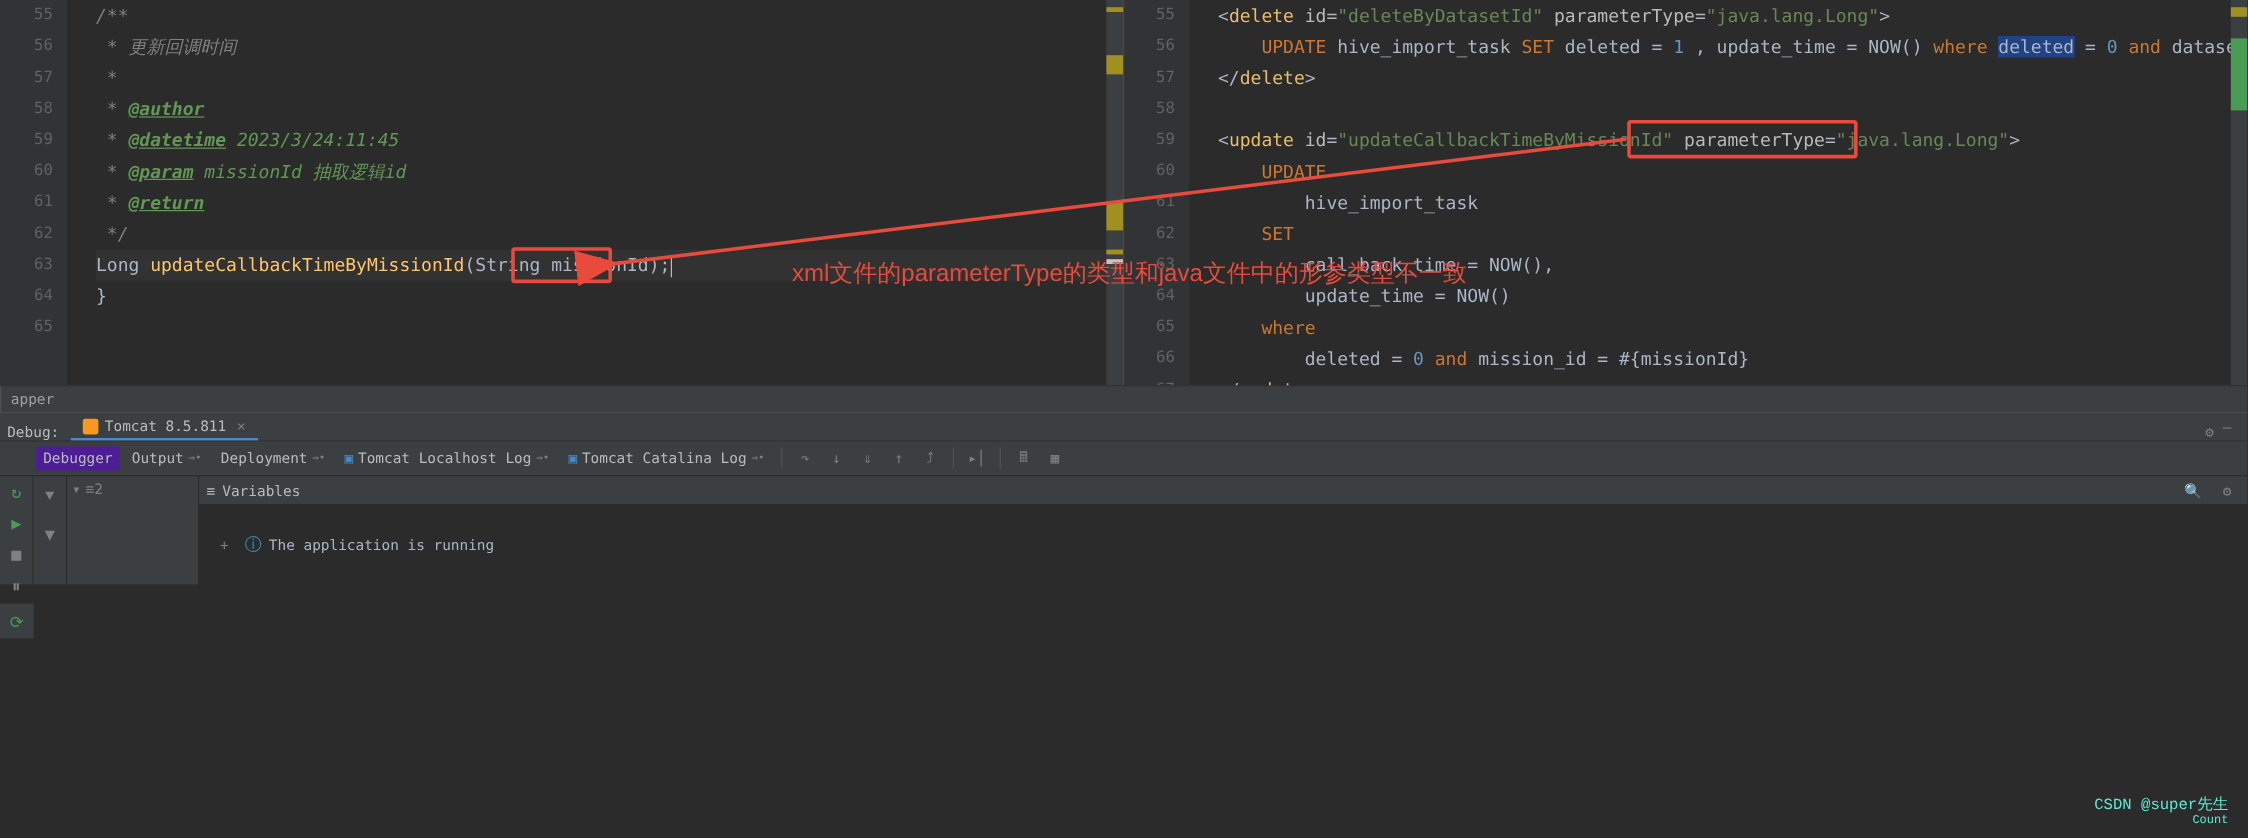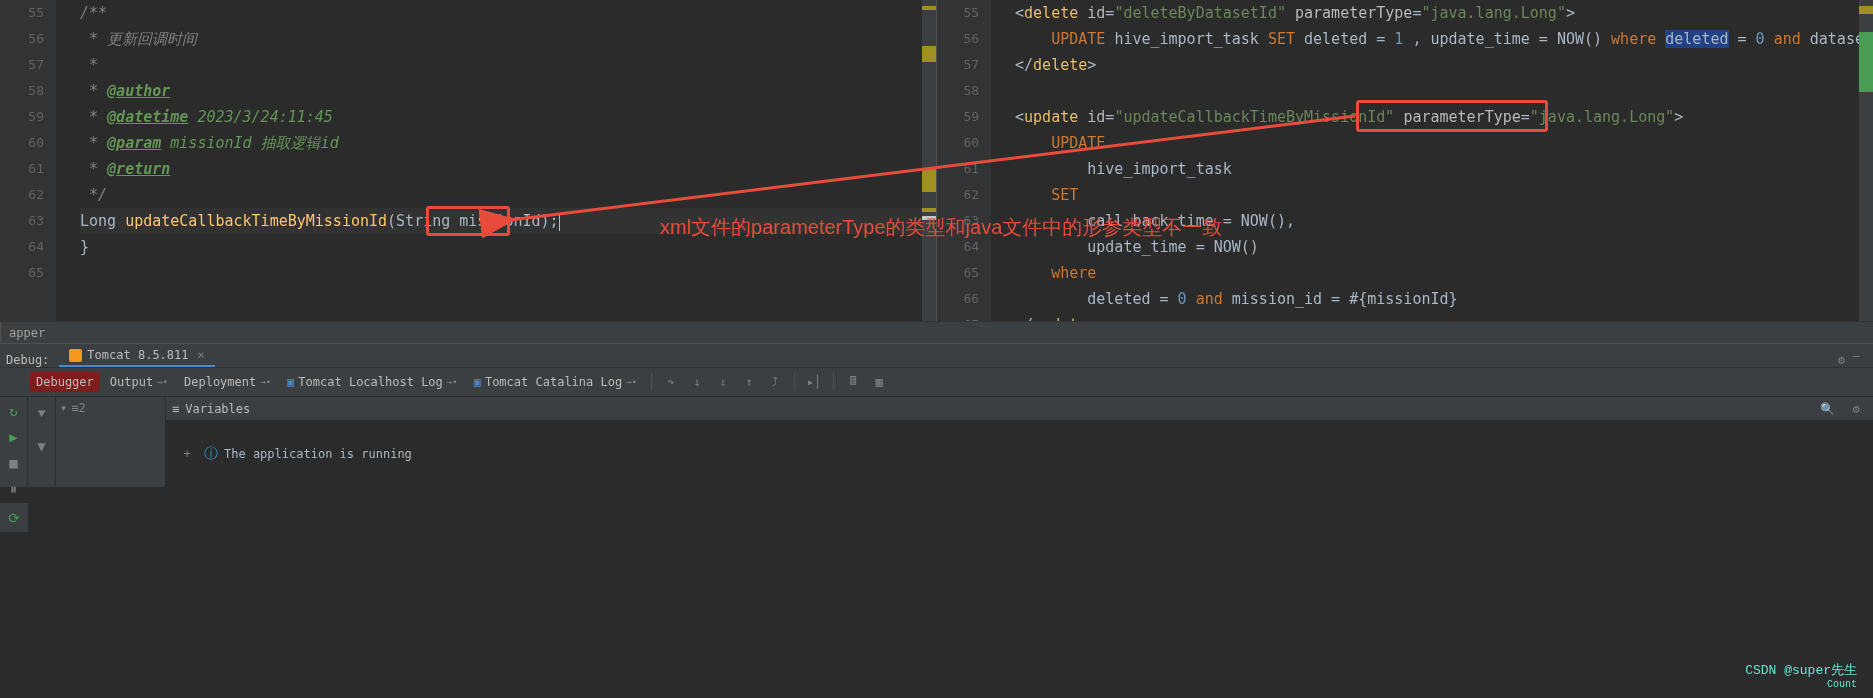--- a/index.html
+++ b/index.html
@@ -31,21 +31,21 @@
 .breadcrumb { height:22px; background:#3c3f41; border-top:1px solid #323232; display:flex; align-items:center; padding:0 8px; font-size:12px; color:#a0a0a0; }
 .breadcrumb .sep { margin:0 4px; color:#606366; }
 .tabbar { height:25px; background:#3c3f41; border-top:1px solid #515151; border-bottom:1px solid #323232; display:flex; align-items:flex-end; padding:0 6px; font-size:12px; }
 .tabbar .label { color:#bbb; margin-right:10px; }
 .tabbar .tab { padding:3px 10px; border-bottom:2px solid #4a88c7; display:flex; align-items:center; gap:5px; color:#bbb; }
 .tabbar .tomcat-icon { width:13px; height:13px; background:#f89820; border-radius:2px; }
 .tabbar .close { margin-left:4px; color:#808080; cursor:pointer; }
 .gear { margin-left:auto; color:#808080; cursor:pointer; }
 .toolbar-row { height:29px; background:#3c3f41; border-bottom:1px solid #2b2b2b; display:flex; align-items:center; padding:0 6px; font-size:12px; gap:4px; }
 .tbtn { padding:3px 6px; color:#bbb; cursor:pointer; display:flex; align-items:center; gap:4px; border-radius:3px; }
-.tbtn.active { background:#7f1d1d; }
+.tbtn.active { background:#4c1d95; }
 .tbtn .arrow { font-size:9px; color:#808080; }
 .icon-btn { width:22px; height:22px; display:flex; align-items:center; justify-content:center; color:#808080; cursor:pointer; }
 .divider { width:1px; height:18px; background:#515151; margin:0 4px; }
 .side-toolbar { position:absolute; left:0; width:28px; background:#3c3f41; display:flex; flex-direction:column; align-items:center; padding-top:4px; gap:6px; }
 .debug-toolbar { width:28px; background:#3c3f41; display:flex; flex-direction:column; align-items:center; padding-top:6px; gap:10px; border-right:1px solid #2b2b2b; }
 .frames { width:110px; background:#3c3f41; border-right:1px solid #2b2b2b; padding:4px; font-size:12px; color:#808080; }
 .vars-area { flex:1; display:flex; flex-direction:column; }
 .vars-header { height:24px; background:#3c3f41; border-bottom:1px solid #2b2b2b; display:flex; align-items:center; padding:0 6px; font-size:12px; color:#bbb; gap:6px; }
 .vars-body { flex:1; padding:6px 10px; display:flex; align-items:center; gap:6px; font-size:12px; background:#2b2b2b; }
 .info-icon { color:#3592c4; font-size:14px; }

